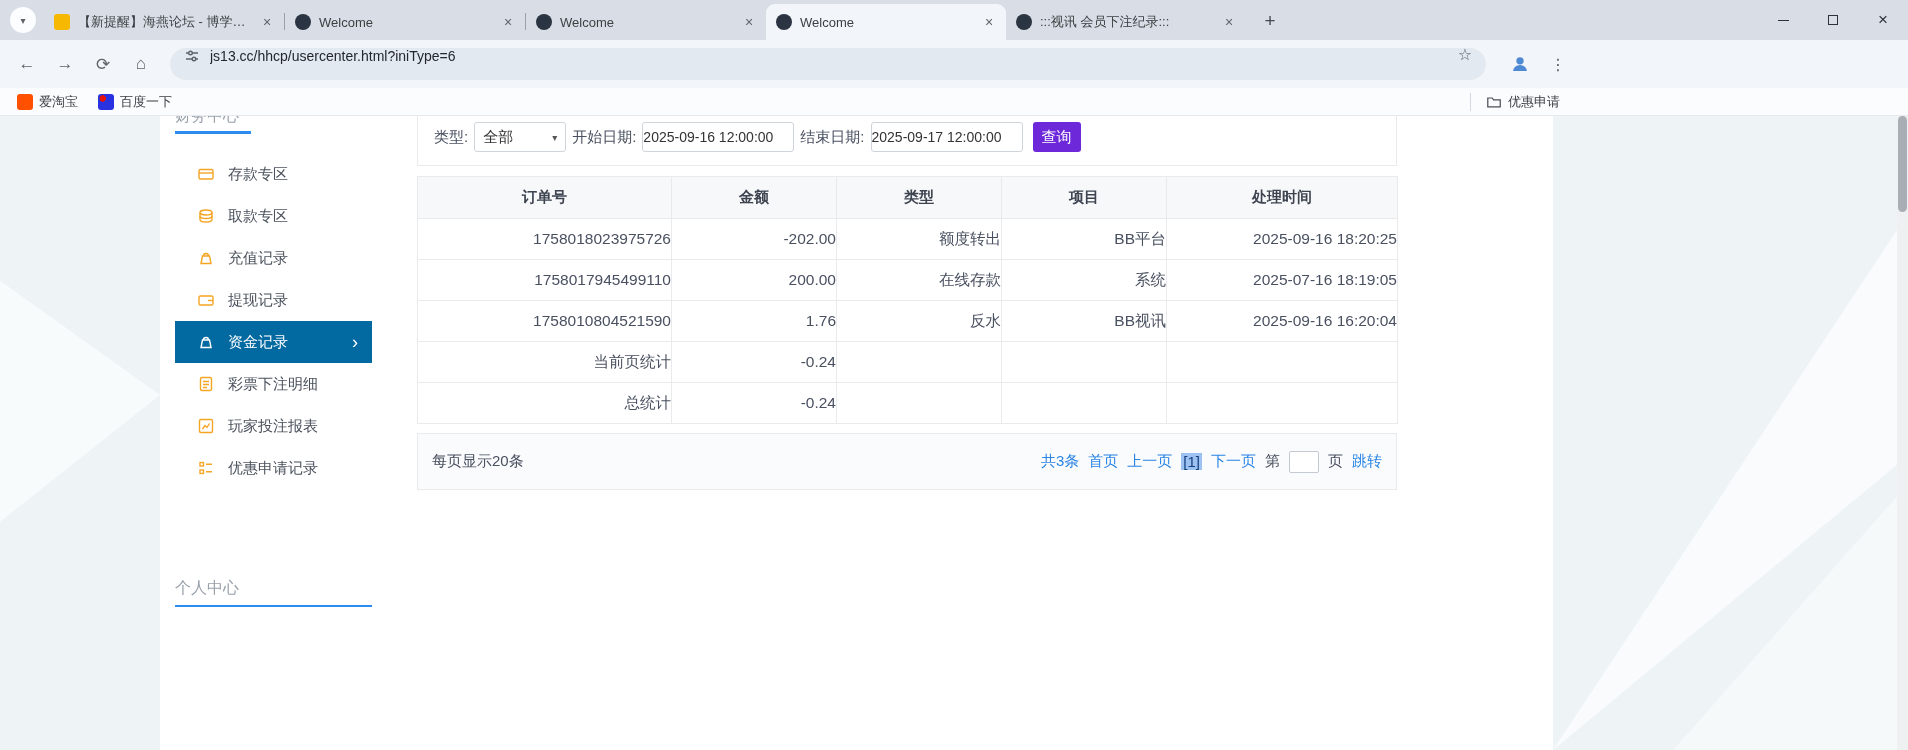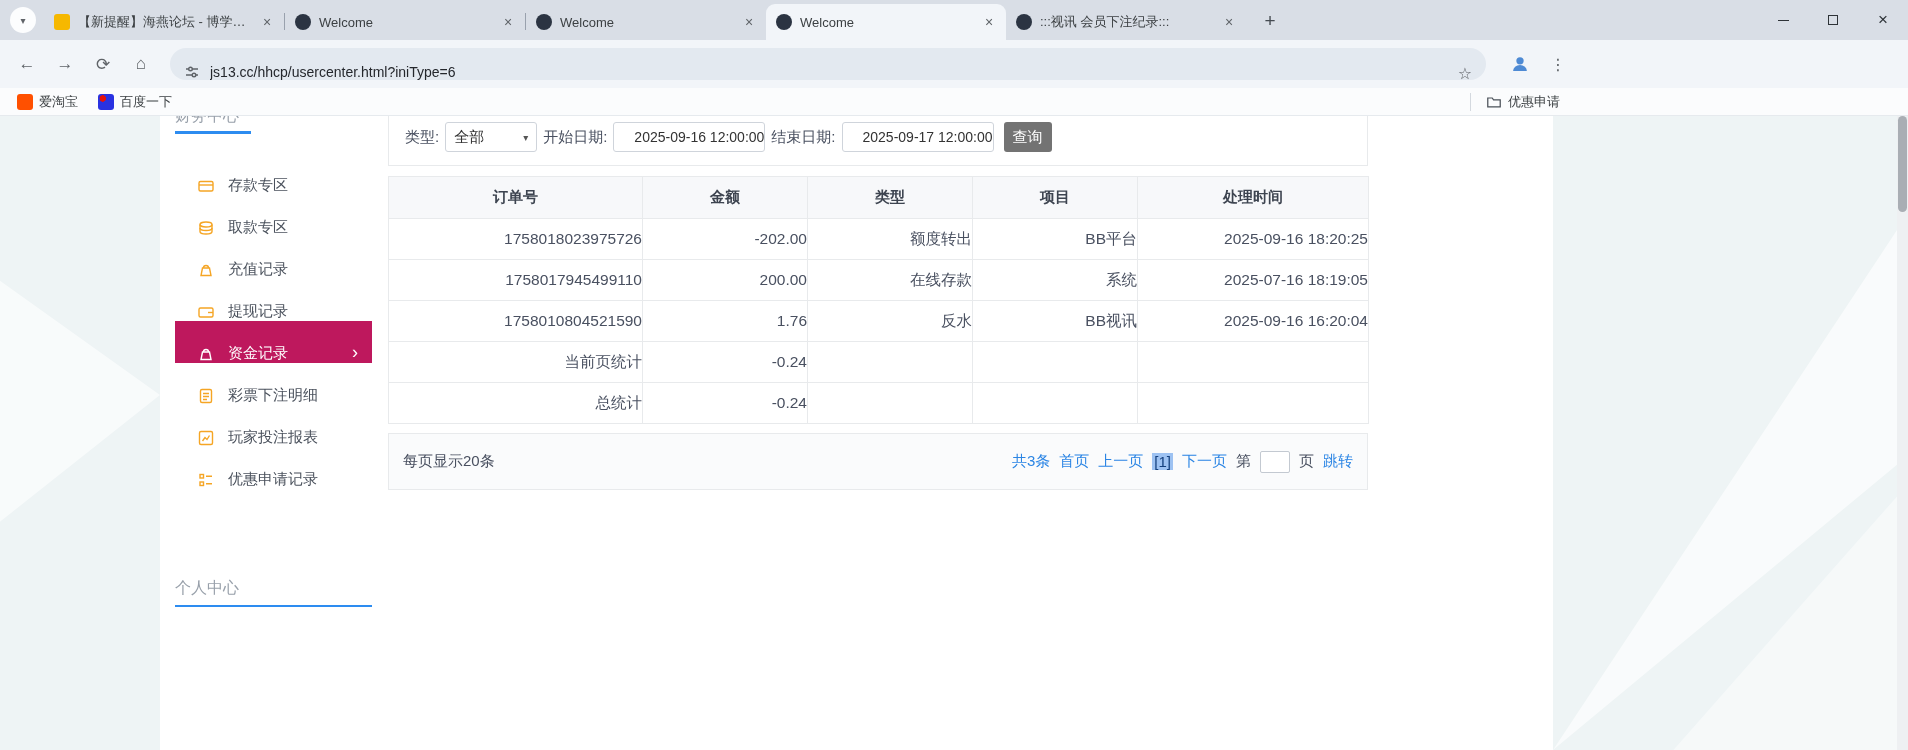--- a/index.html
+++ b/index.html
@@ -20,21 +20,21 @@
   .tab-sep{width:1px;height:17px;background:#99a1ad;margin-bottom:10px}
   .newtab{width:28px;height:28px;margin:0 0 5px 10px;display:flex;align-items:center;justify-content:center;font-size:19px;color:#454b52;border-radius:50%;cursor:pointer}
   .win-controls{position:absolute;right:0;top:0;height:40px;display:flex}
   .win-btn{width:50px;height:40px;display:flex;align-items:center;justify-content:center;color:#2e3338;cursor:pointer}
   .win-bar{width:11px;border-top:1.5px solid #2e3338}
   .win-sq{width:10px;height:10px;border:1.5px solid #2e3338}
   .win-close{font-size:17px}
 
   .toolbar{position:absolute;left:0;top:40px;width:1908px;height:48px;background:#f2f5f9;display:flex;align-items:center;padding:0 8px}
   .nav-btn{width:34px;height:34px;border-radius:50%;display:flex;align-items:center;justify-content:center;color:#5f6368;font-size:17px;margin:0 2px;cursor:pointer}
-  .omnibox{width:1316px;height:22px;background:#e3e9f0;border-radius:17px;display:flex;align-items:flex-start;padding:16px 14px;margin-left:10px;cursor:text}
+  .omnibox{width:1316px;height:22px;background:#e3e9f0;border-radius:17px;display:flex;align-items:flex-end;padding:16px 14px;margin-left:10px;cursor:text}
   .omnibox .url{flex:1;font-size:14px;color:#24272c;margin-left:10px;white-space:nowrap;overflow:hidden}
   .omnibox .star{color:#5f6368;font-size:16px;cursor:pointer}
   .avatar-btn{margin-left:18px;width:32px;height:32px;display:flex;align-items:center;justify-content:center;cursor:pointer}
   .menu-btn{margin-left:8px;width:28px;height:32px;display:flex;align-items:center;justify-content:center;color:#5f6368;font-size:16px;cursor:pointer}
 
   .bookmarks{position:absolute;left:0;top:88px;width:1908px;height:28px;background:#fbfcfd;border-bottom:1px solid #e6eaee;display:flex;align-items:center;padding:0 17px;font-size:13px;color:#3c4043}
   .bm{display:flex;align-items:center;margin-right:20px;cursor:pointer}
   .bm .ic{width:16px;height:16px;border-radius:3px;margin-right:6px}
   .ic-taobao{background:#ff5000}
   .ic-baidu{background:radial-gradient(circle at 30% 28%,#e3120b 0 3px,#2932e1 3.5px);border-radius:50%}
@@ -51,36 +51,36 @@
   .decor-right .sh2{position:absolute;inset:0;background:rgba(255,255,255,.45);clip-path:polygon(35% 100%,100% 60%,100% 100%)}
   .scrollbar{position:absolute;right:0;top:0;width:11px;height:634px;background:#eef0f2}
   .scroll-thumb{position:absolute;left:1px;top:0;width:9px;height:96px;background:#a9aeb4;border-radius:5px;cursor:pointer}
 
   
   .sidebar{position:absolute;left:175px;top:0;width:197px;height:634px;background:#fff}
   .side-sec{position:absolute;left:0;font-size:16px;color:#98a0aa;cursor:pointer}
   .sec-top{top:-10px}
   .sec-top-line{position:absolute;left:0;top:15px;width:76px;height:3px;background:#2d8cf0}
   .menu{position:absolute;left:0;top:37px;width:197px}
-  .mi{height:42px;display:flex;align-items:flex-end;padding-left:22px;color:#4a515c;font-size:15px;cursor:pointer}
+  .mi{height:42px;display:flex;align-items:center;padding-left:22px;color:#4a515c;font-size:15px;cursor:pointer}
   .mi svg{width:18px;height:18px;flex:0 0 18px;margin-right:13px;color:#f5a524}
-  .mi.active{background:#be185d;color:#fff}
+  .mi.active{background:#0369a1;color:#fff}
   .mi.active svg{color:#fff}
   .chev{margin-left:auto;margin-right:14px;font-size:18px;color:#fff}
   .sec-bottom{top:462px}
   .sec-bottom-line{position:absolute;left:0;top:489px;width:197px;height:2px;background:#2d8cf0}
 
   
-  .main{position:absolute;left:388px;top:0;width:980px;height:634px}
+  .main{position:absolute;left:417px;top:0;width:980px;height:634px}
   .filterbox{position:absolute;left:0;top:-8px;width:980px;height:58px;border:1px solid #e8eaec;background:#fff;display:flex;align-items:center;padding-left:10px}
   .flabel{font-size:15px;color:#495060;margin:0 6px;white-space:nowrap}
   .fselect{width:92px;height:30px;border:1px solid #cfd4db;border-radius:3px;background:#fff;display:flex;align-items:center;padding:0 8px;font-size:15px;color:#333;cursor:pointer}
   .fselect .arr{margin-left:auto;font-size:10px;color:#555}
-  .finput{width:152px;height:30px;border:1px solid #cfd4db;border-radius:3px;background:#fff;font-size:14px;color:#333;text-align:right;font-family:inherit}
-  .fbtn{width:48px;height:30px;background:#737373;color:#fff;border:none;border-radius:3px;font-size:15px;margin-left:10px;font-family:inherit;cursor:pointer}
+  .finput{width:152px;height:30px;border:1px solid #cfd4db;border-radius:3px;background:#fff;font-size:14px;color:#333;text-align:left;font-family:inherit}
+  .fbtn{width:48px;height:30px;background:#6d28d9;color:#fff;border:none;border-radius:3px;font-size:15px;margin-left:10px;font-family:inherit;cursor:pointer}
 
   .grid{position:absolute;left:0;top:60px;width:980px;border-collapse:collapse;table-layout:fixed;border:1px solid #e8eaec;background:#fff}
   .grid th{height:42px;background:#f7f8fa;border:1px solid #e8eaec;font-size:15px;color:#3d4450;font-weight:bold}
   .grid td{height:41px;border:1px solid #e8eaec;text-align:right;font-size:15.5px;color:#495060}
 
   .pager{position:absolute;left:0;top:317px;width:980px;height:57px;border:1px solid #e8eaec;background:#fafbfc;display:flex;align-items:center;padding:0 14px;font-size:15px;color:#495060}
   .pager-right{margin-left:auto;display:flex;align-items:center;gap:9px}
   .plink{color:#2b85e4;cursor:pointer;white-space:nowrap}
   .pcur{background:#9dc2f2;color:#14407e;padding:0 2px}
   .pinput{width:30px;height:22px;border:1px solid #c3c9d1;border-radius:2px;text-align:center;font-family:inherit;font-size:14px;background:#fff}

